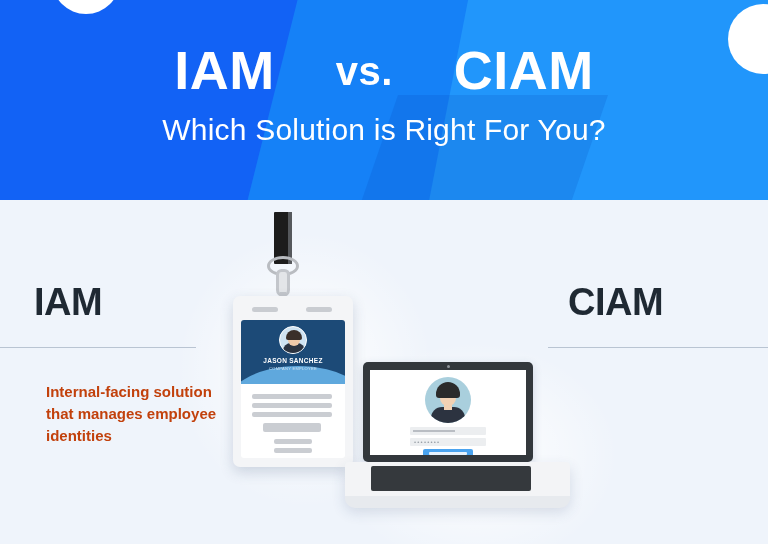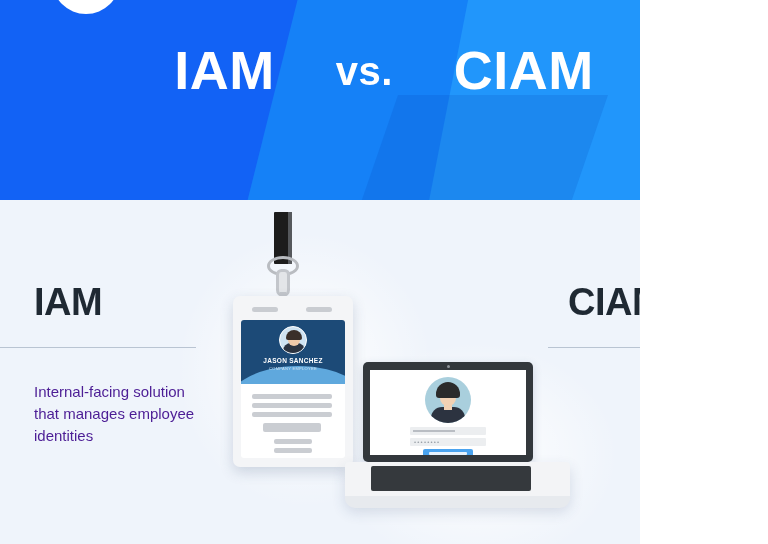--- a/index.html
+++ b/index.html
@@ -6,21 +6,21 @@
 
   html, body {
     width: 768px;
     height: 544px;
     overflow: hidden;
     font-family: "Liberation Sans", sans-serif;
   }
 
   #stage {
     position: relative;
-    width: 640px;
+    width: 768px;
     height: 544px;
     background: #eff4fb;
     overflow: hidden;
   }
 
   
   #banner {
     position: absolute;
     left: 0; top: 0;
     width: 768px;
@@ -111,24 +111,25 @@
     position: absolute;
     height: 1px;
     background: #b9c4d2;
     top: 347px;
   }
   #iam-divider  { left: 0;   width: 196px; }
   #ciam-divider { left: 548px; width: 220px; }
 
   .col-body {
     position: absolute;
-    color: #4c1d95;
+    color: #c2410c;
     font-size: 15px;
     line-height: 1.45;
-    font-weight: normal;
+    font-weight: bold;
+    margin-left: 12px;
   }
   #iam-body  { left: 34px;  top: 381px; width: 175px; }
   #ciam-body { left: 568px; top: 381px; width: 195px; }
 
   
   .glow {
     position: absolute;
     background: radial-gradient(ellipse at center, #ffffff 0%, rgba(255,255,255,0) 70%);
     pointer-events: none;
   }
@@ -427,20 +428,21 @@
     <div class="corner-tr"></div>
 
     <div id="banner-text">
       <div id="title-row">
         <span>IAM</span>
         <span class="gap"></span>
         <span id="title-vs">vs.</span>
         <span class="gap"></span>
         <span>CIAM</span>
       </div>
+      <div id="subtitle">Which Solution is Right For You?</div>
     </div>
   </div>
 
   <div class="glow" id="glow-badge"></div>
   <div class="glow" id="glow-laptop"></div>
 
   <div class="col-head" id="iam-head">IAM</div>
   <div class="divider" id="iam-divider"></div>
   <div class="col-body" id="iam-body">Internal-facing solution that manages employee identities</div>
 

